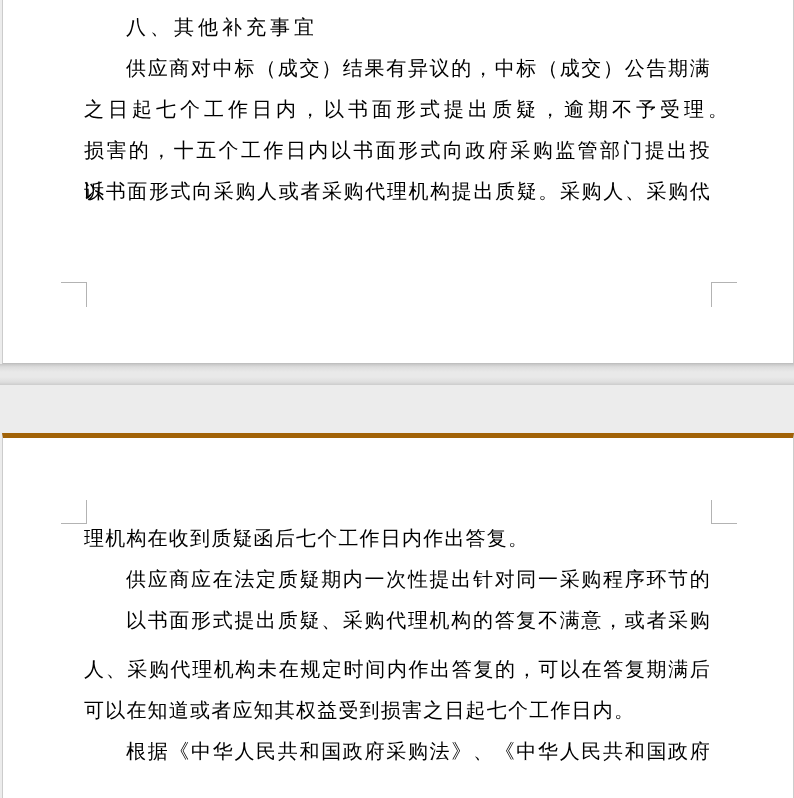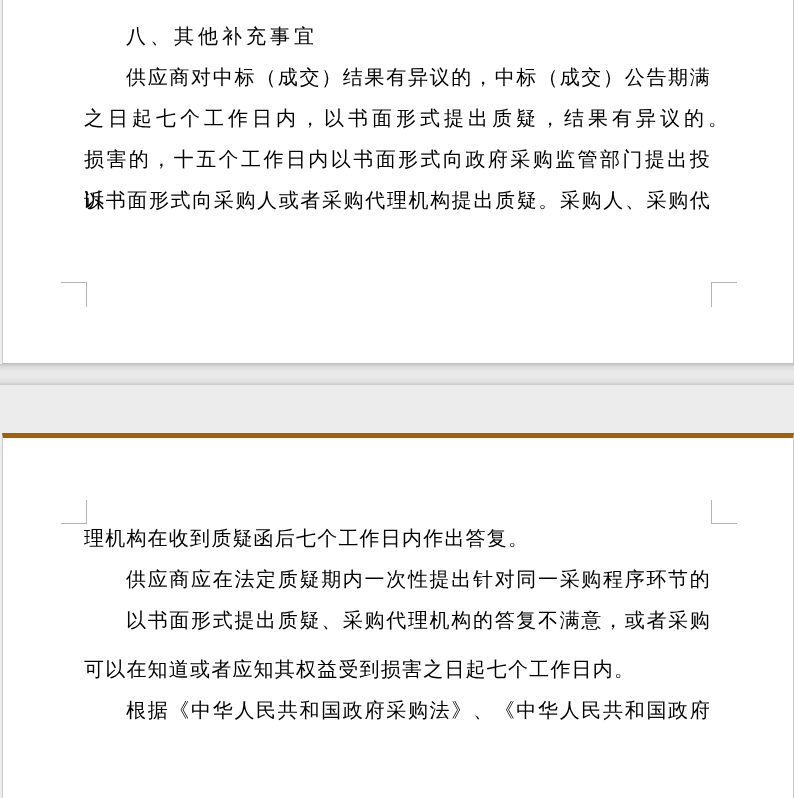--- a/index.html
+++ b/index.html
@@ -45,21 +45,21 @@
       #c6c6c6 0px, #dcdcdc 3px, #e9e9e9 8px,
       #e9e9e9 13px, #dedede 18px, #cccccc 21px);
   }
   .text-area {
     position: absolute;
     left: 81px;
     width: 627px;
     color: #000000;
     font-size: 20px;
   }
-  .page1 .text-area { top: 16px; font-family: Liberation Serif, serif; }
+  .page1 .text-area { top: 7px; font-family: Liberation Serif, serif; }
   .page2 .text-area { top: 80px; }
   .line {
     height: 41px;
     line-height: 41px;
     letter-spacing: 1.2px;
     white-space: nowrap;
     text-align: left;
   }
   .line.fill {
     white-space: normal;
@@ -88,35 +88,36 @@
 </style>
 </head>
 <body>
 
 <div class="canvas">
 
   <div class="page page1">
     <div class="text-area">
         <div class="line indent wide">八、其他补充事宜</div>
         <div class="line indent fill">供应商对中标（成交）结果有异议的，中标（成交）公告期满</div>
-        <div class="line wide">之日起七个工作日内，以书面形式提出质疑，结果有异议的。</div>
+        <div class="line wide">之日起七个工作日内，以书面形式提出质疑，逾期不予受理。</div>
         <div class="line fill">损害的，十五个工作日内以书面形式向政府采购监管部门提出投诉，</div>
         <div class="line fill">以书面形式向采购人或者采购代理机构提出质疑。采购人、采购代</div>
       </div>
     <div class="mark tr left-side"></div>
     <div class="mark tl right-side"></div>
   </div>
 
   <div class="page-gap"></div>
 
   <div class="page page2">
     <div class="text-area">
         <div class="line">理机构在收到质疑函后七个工作日内作出答复。</div>
         <div class="line indent fill">供应商应在法定质疑期内一次性提出针对同一采购程序环节的</div>
         <div class="line indent fill">以书面形式提出质疑、采购代理机构的答复不满意，或者采购</div>
+        <div class="line fill">人、采购代理机构未在规定时间内作出答复的，可以在答复期满后</div>
         <div class="line">可以在知道或者应知其权益受到损害之日起七个工作日内。</div>
         <div class="line indent fill">根据《中华人民共和国政府采购法》、《中华人民共和国政府</div>
       </div>
     <div class="mark br left-side"></div>
     <div class="mark bl right-side"></div>
   </div>
 
 </div>
 
 </body></html>

